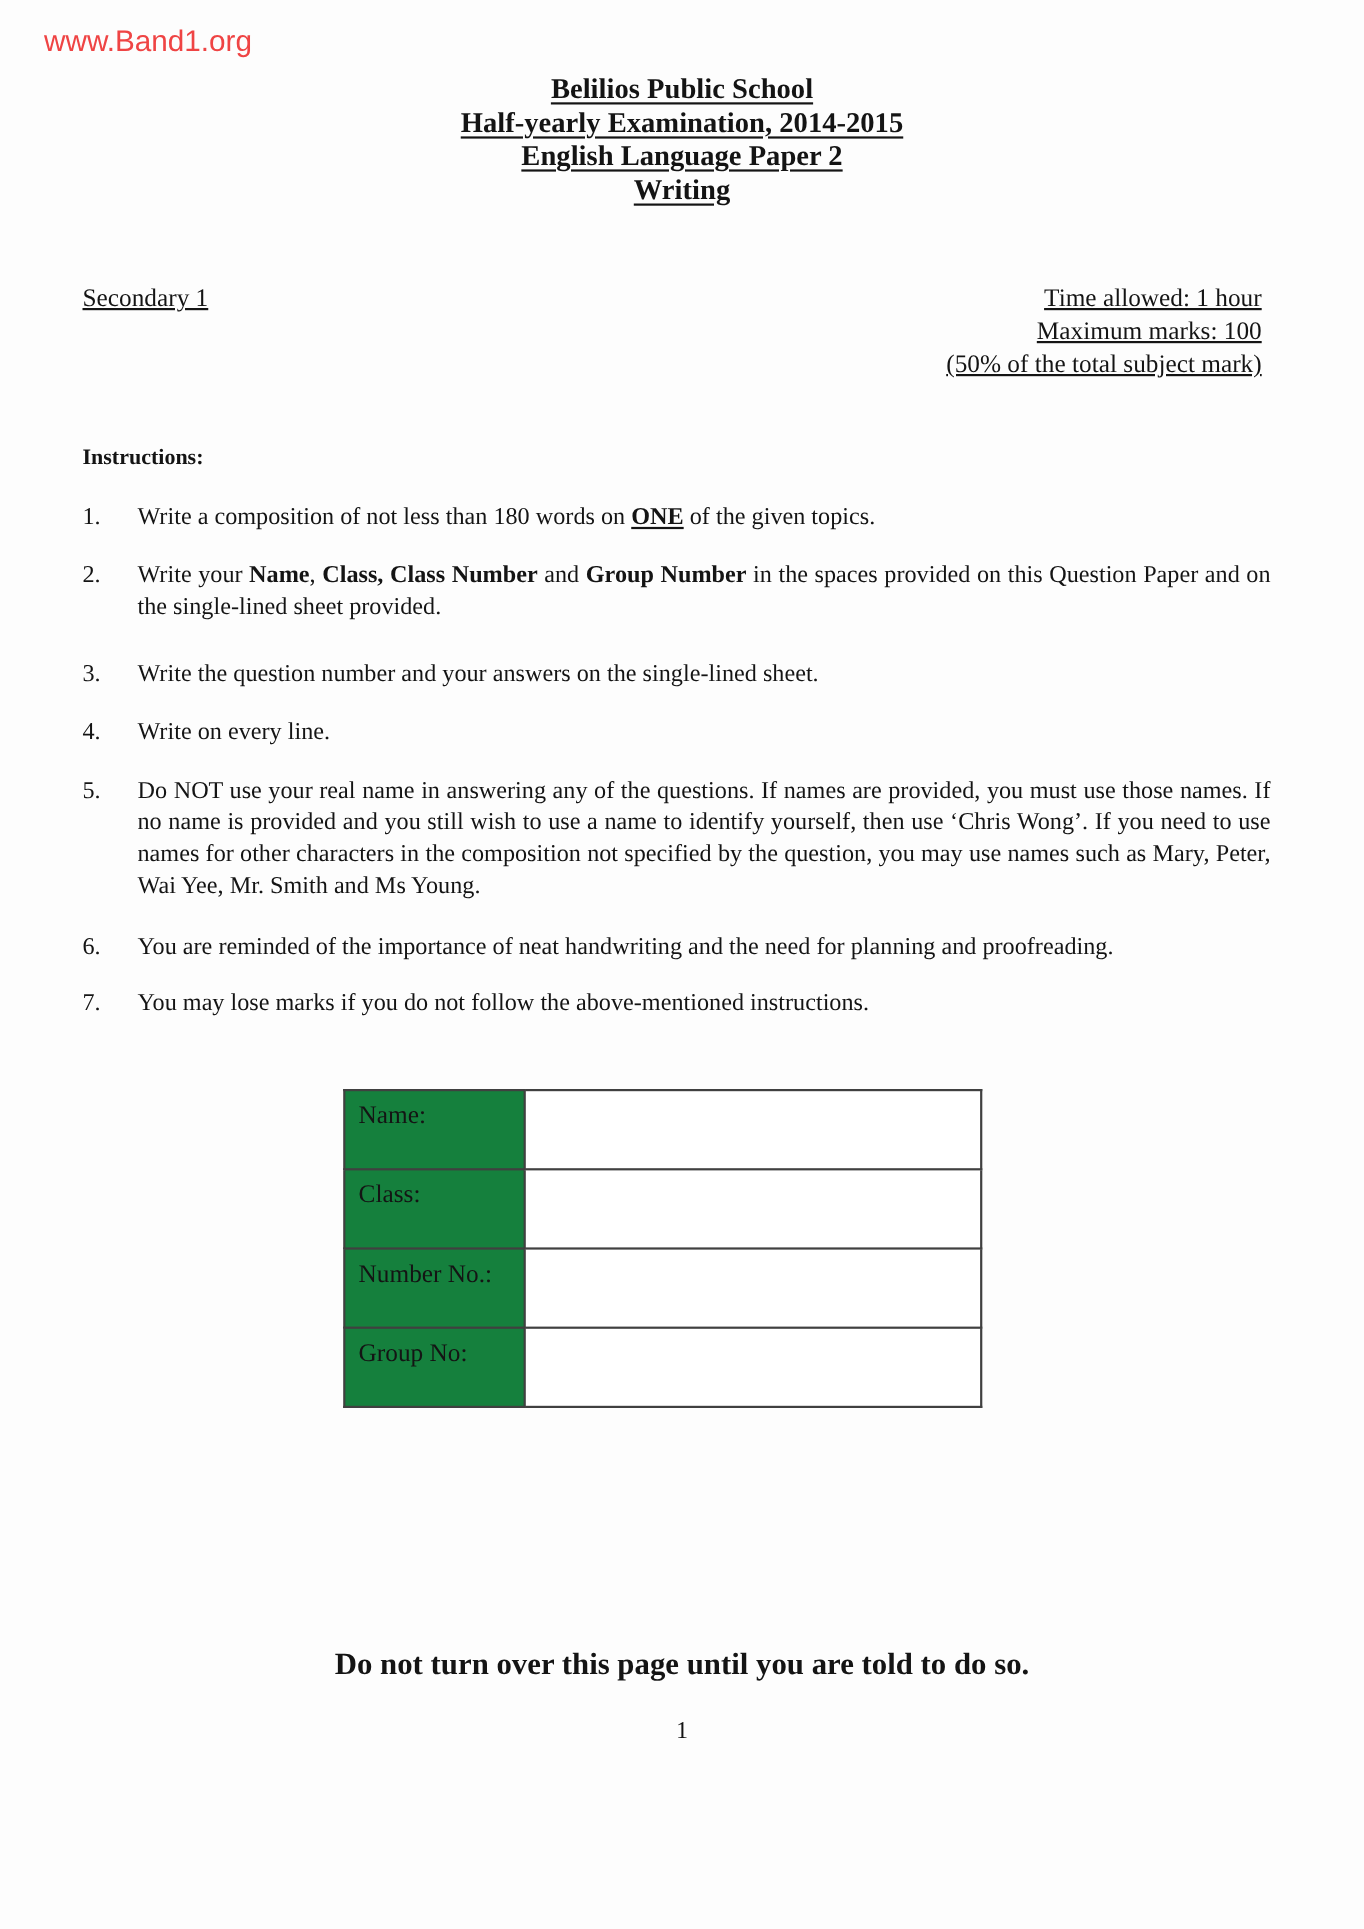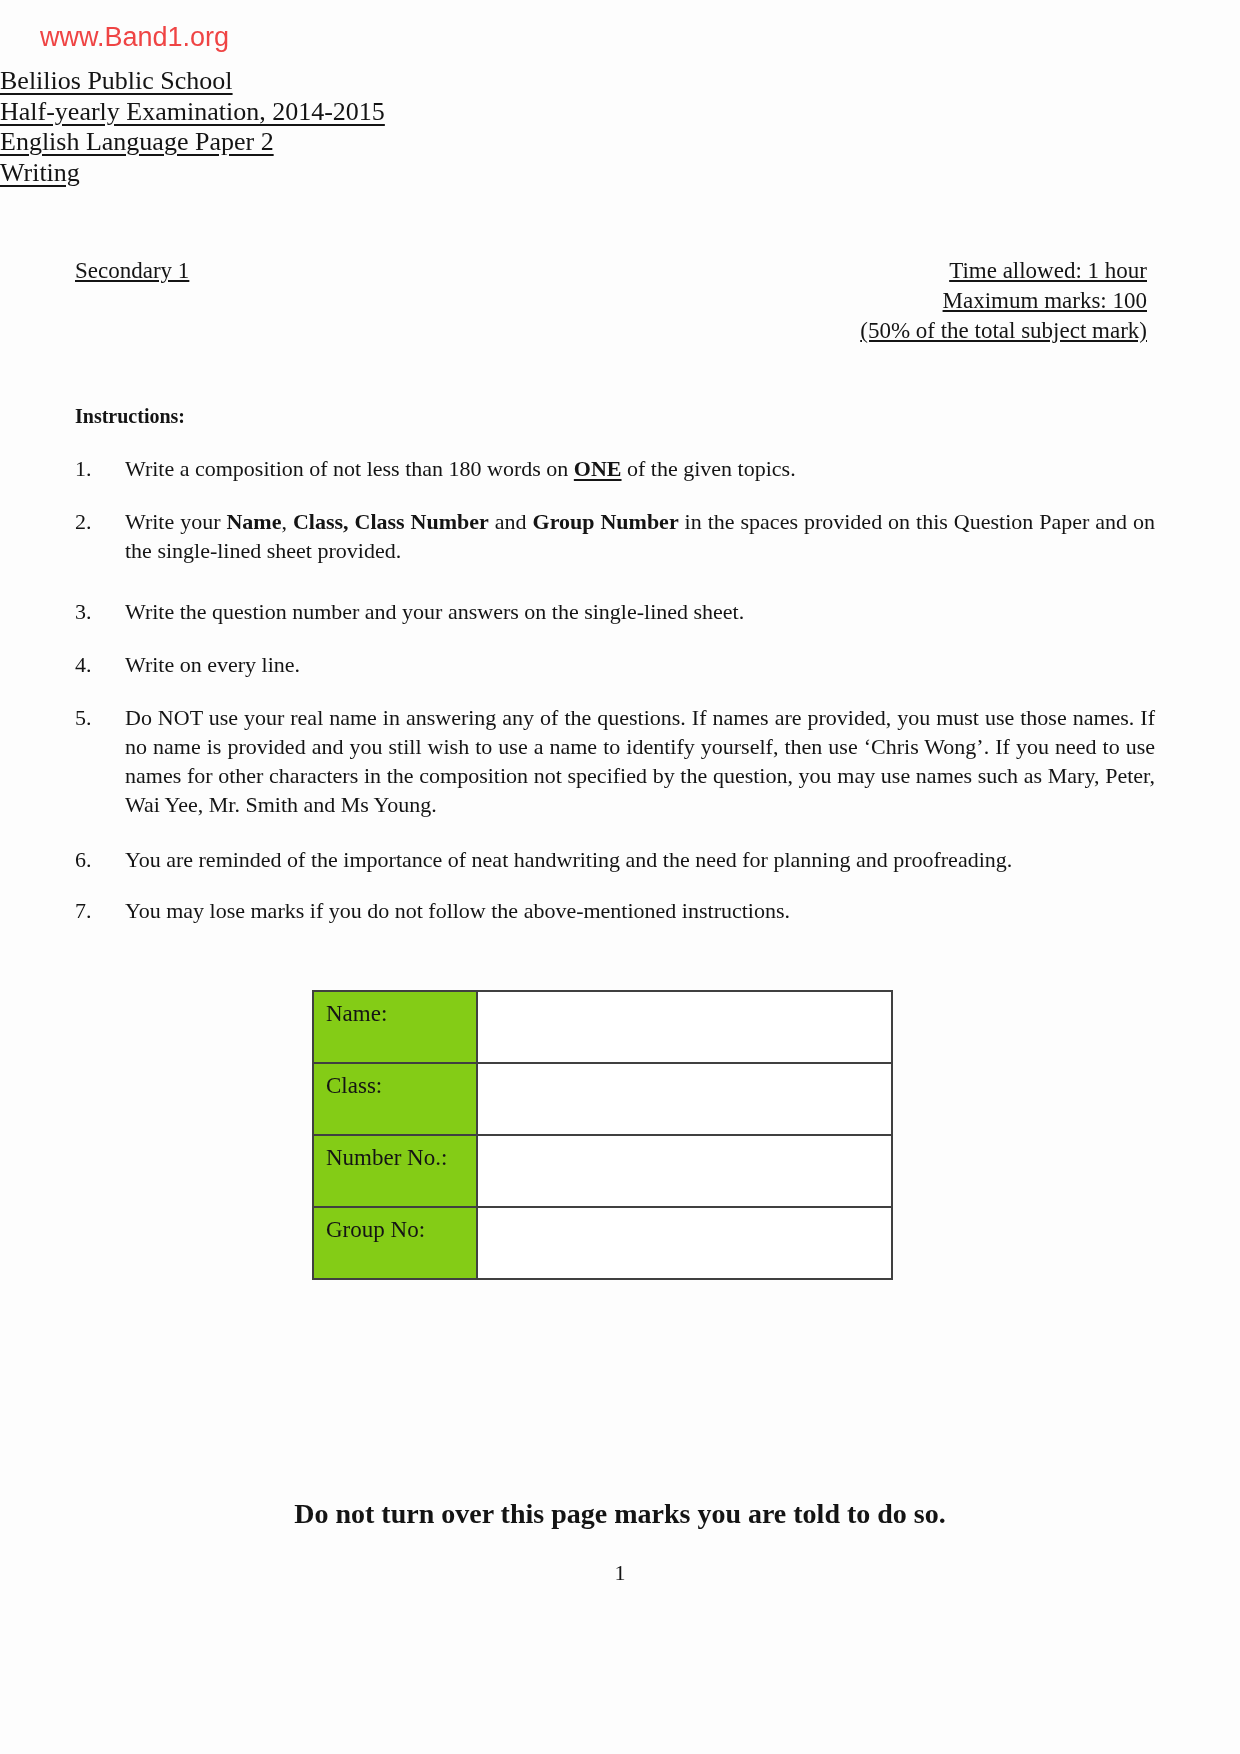--- a/index.html
+++ b/index.html
@@ -19,22 +19,22 @@
     left: 40px;
     top: 22px;
     font-family: "Liberation Sans", sans-serif;
     font-size: 27px;
     color: #ef4444;
   }
 
   
   .title-block {
     padding-top: 66px;
-    text-align: left;
-    font-weight: normal;
+    text-align: center;
+    font-weight: bold;
     font-size: 26px;
     line-height: 30.5px;
   }
   .title-line {
     text-decoration: underline;
     text-decoration-thickness: 2px;
     text-underline-offset: 4px;
   }
 
   
@@ -101,21 +101,21 @@
   }
   .student-form td {
     border: 2px solid #404040;
     vertical-align: top;
     padding: 9px 12px;
     font-size: 23px;
   }
   .student-form td.label-cell {
     width: 138px;
     height: 52px; 
-    background: #84cc16;
+    background: #15803d;
   }
   .student-form td.value-cell {
     width: 389px;
     background: #ffffff;
   }
 
   
   .turn-over-notice {
     position: absolute;
     left: 0;
@@ -210,14 +210,14 @@
       <td class="label-cell">Number No.:</td>
       <td class="value-cell"></td>
     </tr>
     <tr>
       <td class="label-cell">Group No:</td>
       <td class="value-cell"></td>
     </tr>
   </tbody>
 </table>
 
-<div class="turn-over-notice">Do not turn over this page marks you are told to do so.</div>
+<div class="turn-over-notice">Do not turn over this page until you are told to do so.</div>
 <div class="page-number">1</div>
 
 </body></html>

